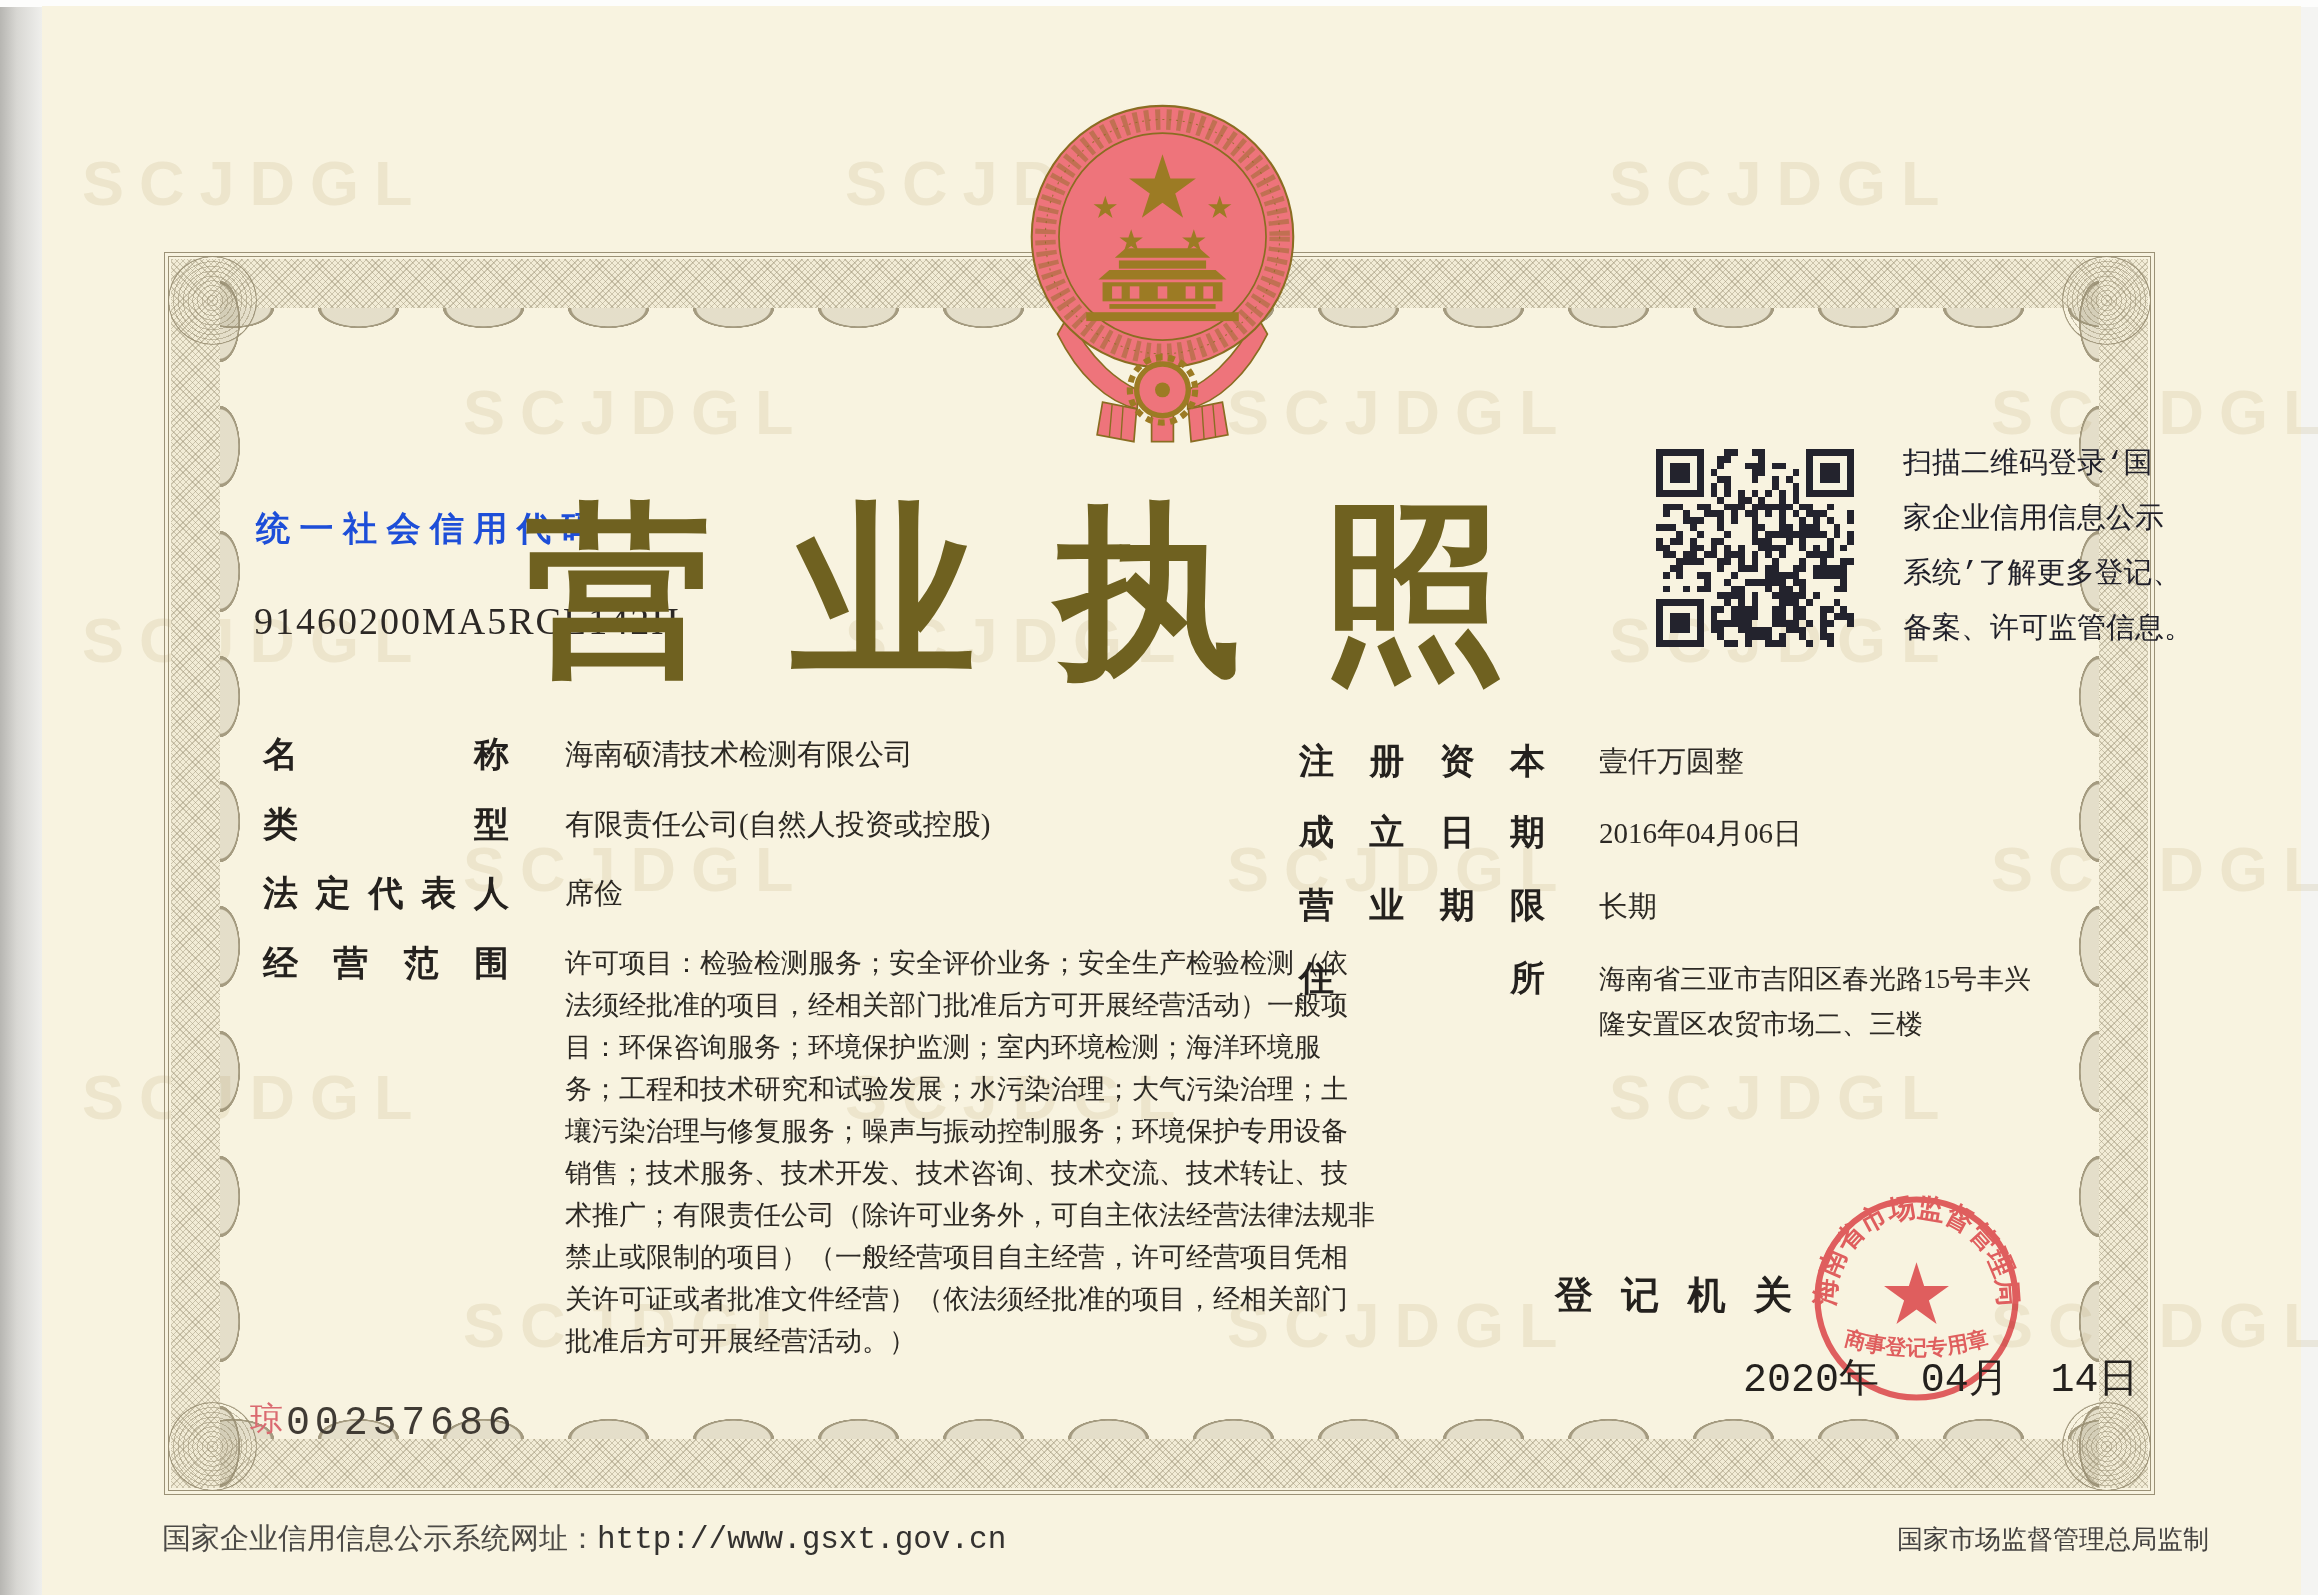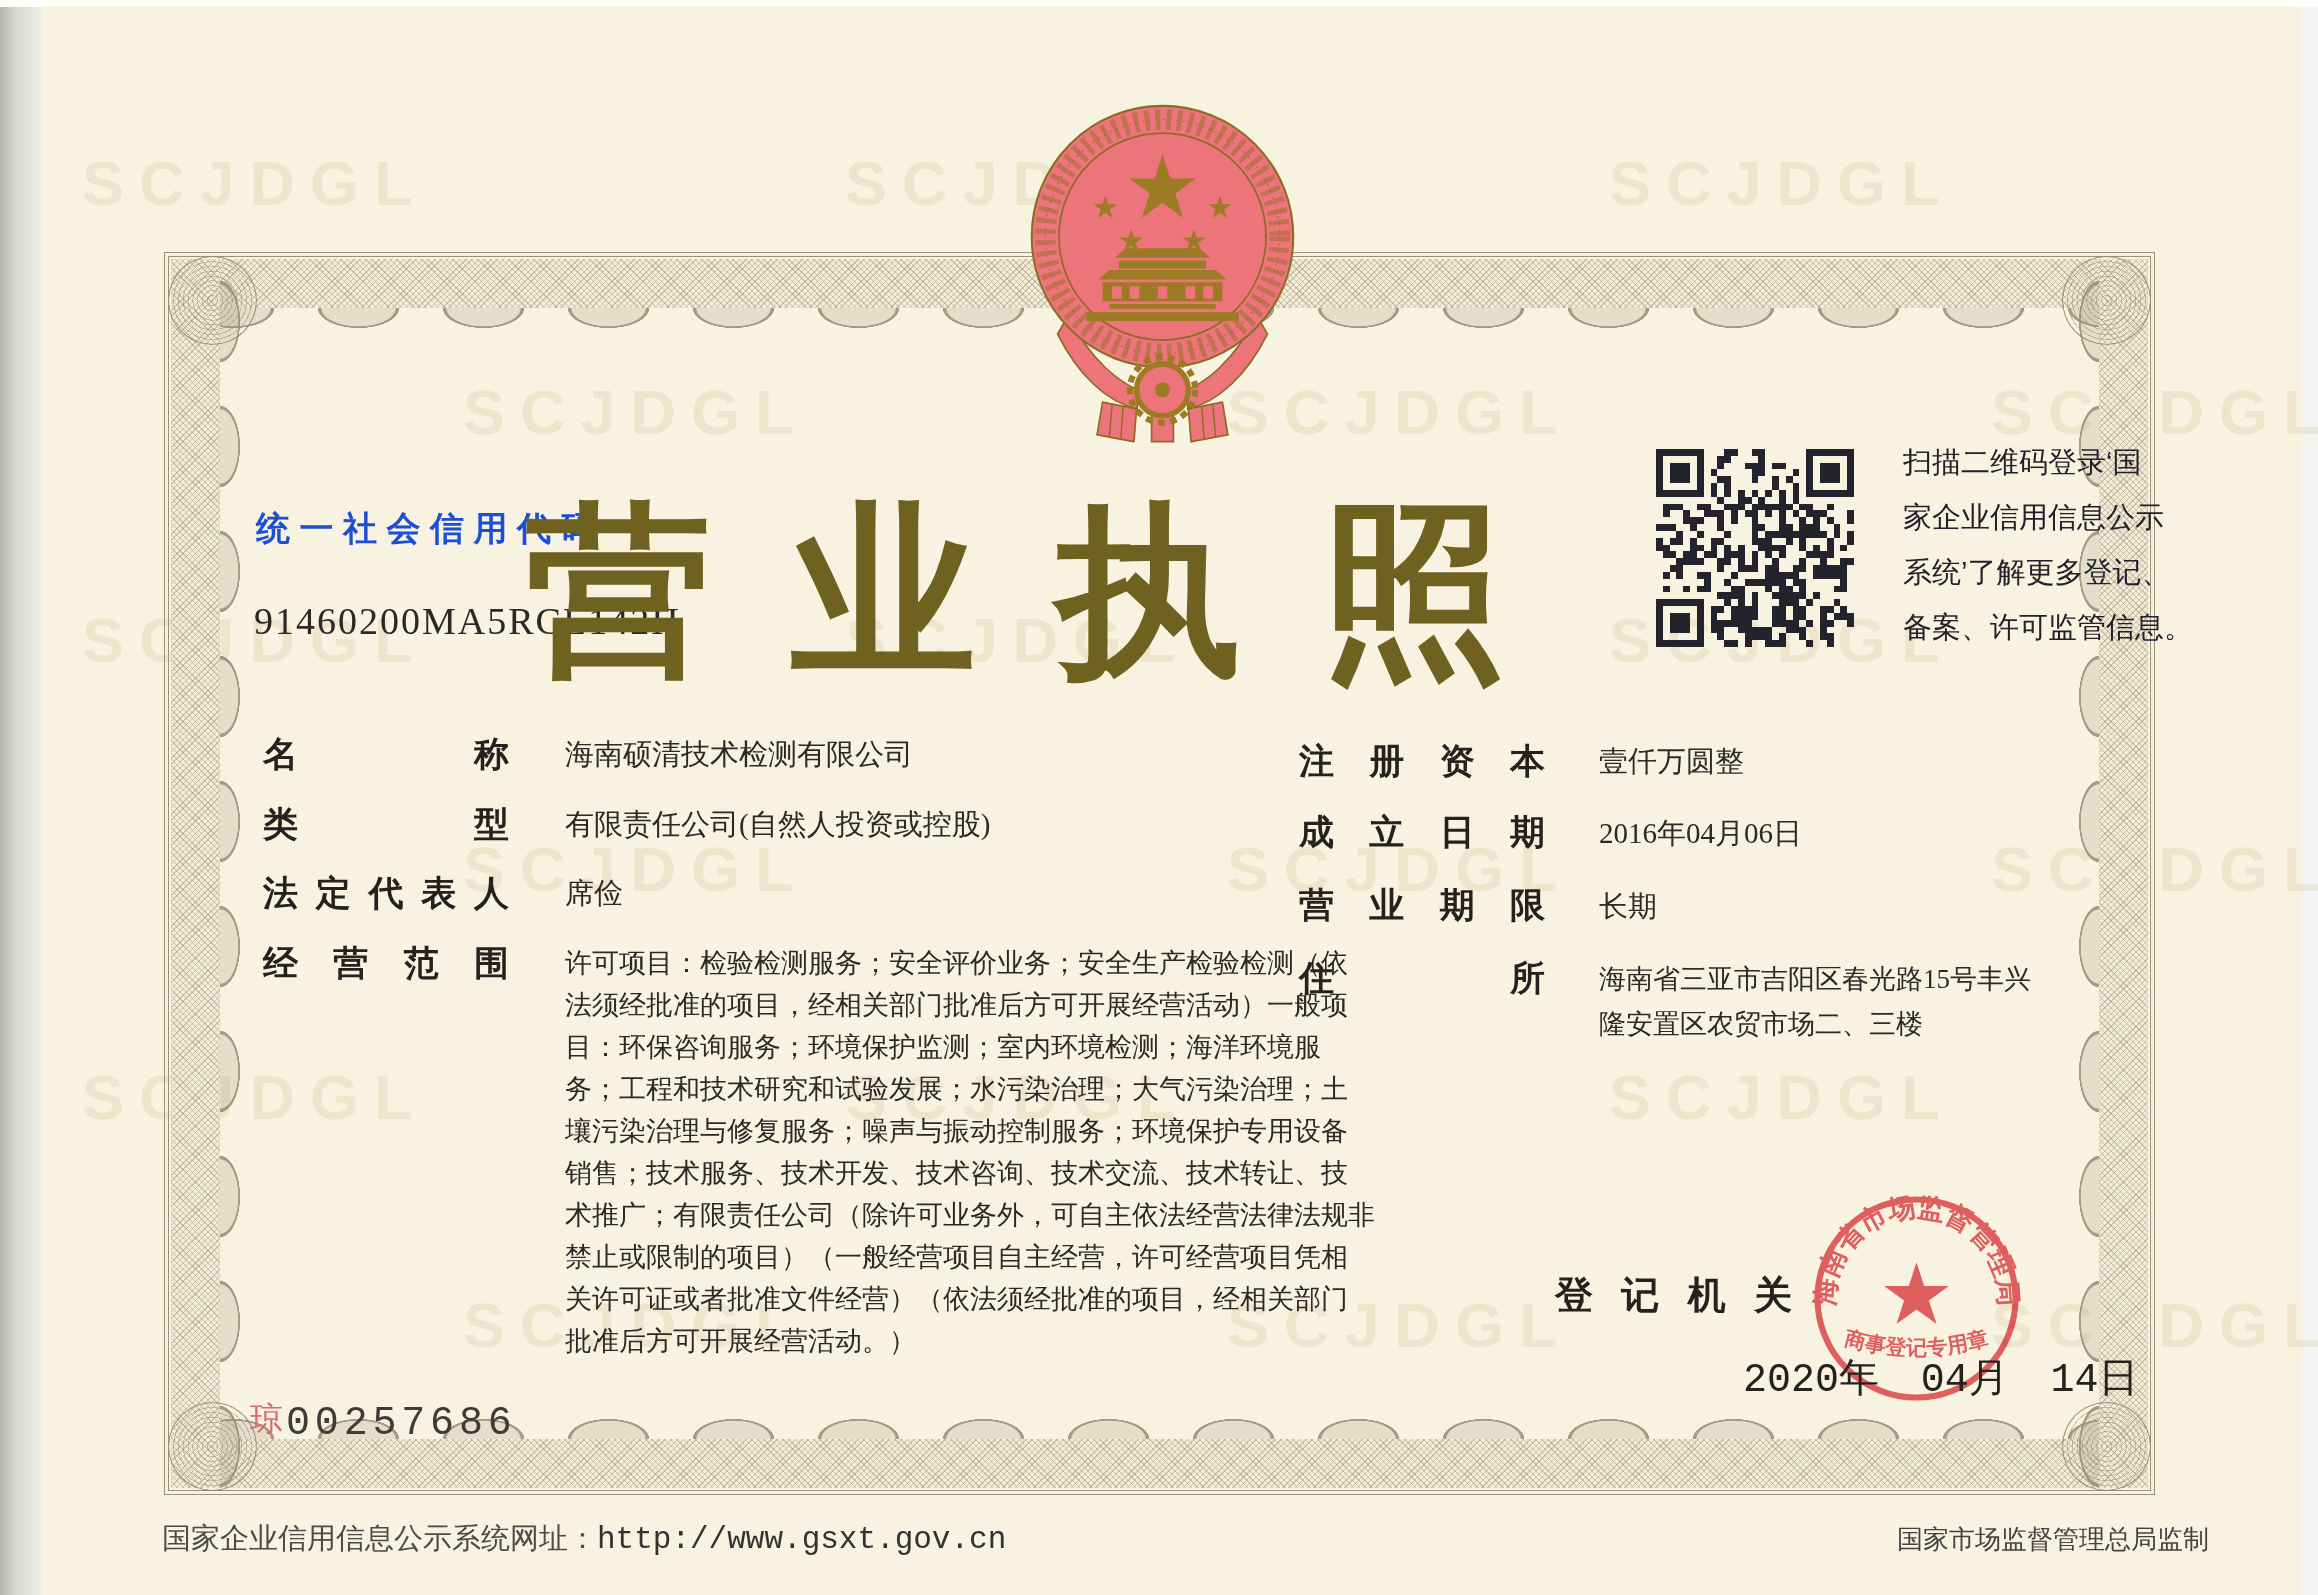--- a/index.html
+++ b/index.html
@@ -65,21 +65,21 @@
   .code-value{position:absolute;left:254px;top:599px;font-size:38px;color:#2c2825;
     font-family:"Liberation Serif", serif;letter-spacing:2px;}
   .title{position:absolute;left:0;top:469px;width:2032px;text-align:center;
     font-size:185px;font-weight:bold;color:#6f6120;letter-spacing:80px;text-indent:80px;
     font-family:Liberation Sans, sans-serif;}
 
   
   .qr{position:absolute;left:1656px;top:449px;width:198px;height:198px;}
   .qr-caption{position:absolute;left:1903px;top:443px;width:218px;}
   .qr-caption div{height:55px;font-size:29px;color:#20202a;white-space:nowrap;
-    font-family:Liberation Sans, sans-serif;}
+    font-family:Liberation Mono, monospace;}
 
   
   .flabel{position:absolute;display:flex;justify-content:space-between;
     font-size:35px;font-weight:bold;color:#24211e;white-space:nowrap;}
   .fvalue{position:absolute;font-size:29px;color:#2c2924;white-space:nowrap;
     font-family:"Liberation Serif", serif;}
   .scope{position:absolute;left:565px;top:942px;width:764px;}
   .scope div{font-size:27px;line-height:42px;color:#2c2924;white-space:nowrap;
     font-family:"Liberation Serif", serif;}
   .addr{position:absolute;left:1599px;top:957px;}

